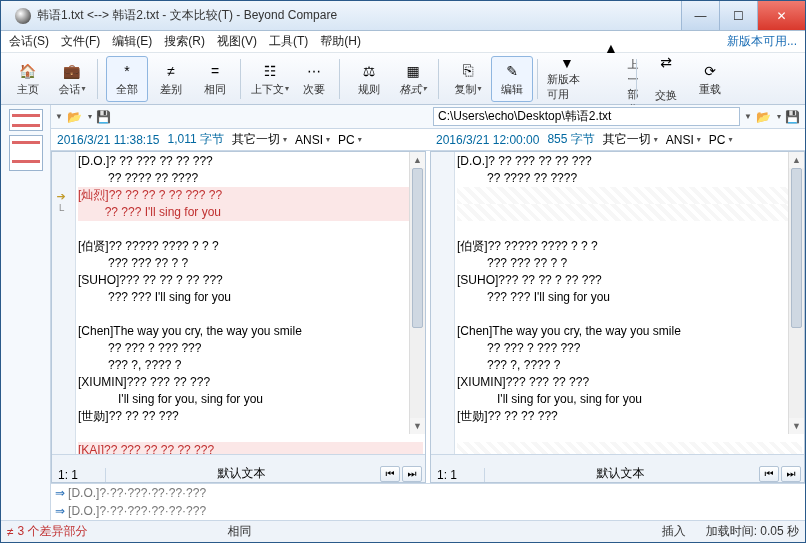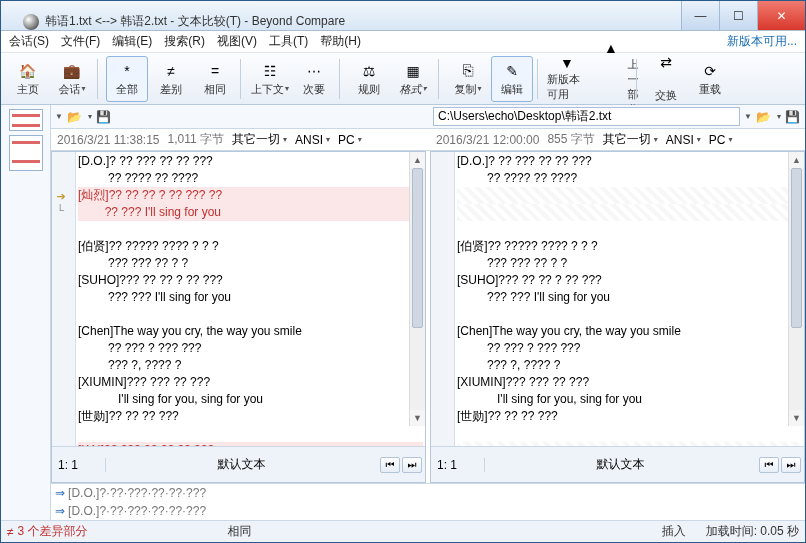--- a/index.html
+++ b/index.html
@@ -1,18 +1,18 @@
 <!DOCTYPE html>
 <html><head>
 <meta charset="utf-8">
 <style>
 *{box-sizing:border-box;margin:0;padding:0;font-family:"Microsoft YaHei",Tahoma,sans-serif;font-size:12px}
 body{background:#fff;overflow:hidden}
 .window{width:806px;height:543px;border:1px solid #2a5a8a;display:flex;flex-direction:column;background:#fff}
-.titlebar{height:30px;background:linear-gradient(#f0f6fc,#d8e6f5);display:flex;align-items:flex-end;padding-left:22px;border-bottom:1px solid #a8bed4}
+.titlebar{height:30px;background:linear-gradient(#f0f6fc,#d8e6f5);display:flex;align-items:center;padding-left:14px;border-bottom:1px solid #a8bed4}
 .titlebar .appicon{width:16px;height:16px;border-radius:50%;background:radial-gradient(circle at 35% 35%,#fff,#888 55%,#222 100%);margin-right:6px}
 .titlebar .title{flex:1;color:#333}
 .winbtns{display:flex;height:100%}
 .winbtn{width:38px;display:flex;align-items:center;justify-content:center;color:#333}
 .winbtn.min,.winbtn.max{background:linear-gradient(#e9f1fb,#c5d9ef);border-left:1px solid #9fb9d6}
 .winbtn.close{width:48px;background:linear-gradient(#f07a6f,#d9382c);color:#fff;border-left:1px solid #9fb9d6}
 .menubar{height:22px;background:#fff;display:flex;align-items:center;padding:0 8px;gap:12px;border-bottom:1px solid #dfe6ec}
 .menubar .mitem{color:#222}
 .menubar .right{margin-left:auto;color:#1a6db5}
 .toolbar{height:52px;background:linear-gradient(#fcfdff,#e9eff7);border-bottom:1px solid #b7c8da;display:flex;align-items:center;padding:0 6px;gap:2px}
@@ -24,33 +24,33 @@
 .dropico{font-size:8px;margin-left:1px;color:#555}
 .pathrow{height:24px;display:flex;background:#f5f9fd;border-bottom:1px solid #c9d7e6}
 .thumbcol{width:50px;display:flex;flex-direction:column;align-items:center;border-right:1px solid #c9d7e6;background:#f5f9fd}
 .workarea{display:flex;flex:1;min-height:0}
 .panes{flex:1;display:flex;flex-direction:column;min-width:0}
 .pathbar{flex:1;display:flex;align-items:center;gap:3px;padding:0 3px}
 .pathinput{flex:1;height:19px;border:1px solid #a9c0d8;background:#fff;padding:0 4px}
 .iconbtn{width:18px;height:18px;display:flex;align-items:center;justify-content:center;border:1px solid transparent;border-radius:2px}
 .inforow{height:22px;display:flex;border-bottom:1px solid #c9d7e6}
 .infobar{flex:1;display:flex;align-items:center;gap:8px;padding:0 6px;background:#fff}
-.infobar .seg{color:#737373}
+.infobar .seg{color:#0369a1}
 .dd{display:flex;align-items:center;gap:2px}
 .splitpanes{flex:1;display:flex;min-height:0}
 .pane{flex:1;display:flex;flex-direction:column;border:1px solid #b7c8da;min-width:0;position:relative;background:#fff}
 .pane+.pane{margin-left:4px}
 .gutter{width:24px;background:#f1f5fa;border-right:1px solid #d6e0ea;display:flex;flex-direction:column;align-items:center;padding-top:24px;gap:4px}
 .gutter .ar{width:14px;height:10px;font-size:11px;color:#c29b2b}
 .textarea{flex:1;font-family:"Courier New",monospace;font-size:12px;line-height:17px;overflow:hidden;white-space:pre;padding:1px 2px;position:relative}
 .ln{height:17px}
 .ln.diff{background:#fbe7e7;color:#c03030}
 .ln.diffr{background:repeating-linear-gradient(45deg,#f7f7f7 0 4px,#fff 4px 8px)}
 .ln.normal{color:#000}
-.panefoot{height:36px;background:#eef3f9;border-top:1px solid #c9d7e6;display:flex;align-items:center}
+.panefoot{height:28px;background:#eef3f9;border-top:1px solid #c9d7e6;display:flex;align-items:flex-end}
 .panefoot .pos{width:54px;padding-left:6px;border-right:1px solid #c9d7e6}
 .panefoot .mode{flex:1;text-align:center}
 .panefoot .navs{display:flex;gap:2px;padding:0 3px}
 .nbtn{width:20px;height:16px;border:1px solid #b3c4d6;border-radius:2px;background:linear-gradient(#fff,#e7eef6);display:flex;align-items:center;justify-content:center;font-size:10px}
 .bottomlines{border-top:1px solid #c9d7e6}
 .bline{height:18px;display:flex;align-items:center;background:#fff;font-family:"Courier New",monospace;padding-left:4px;color:#777}
 .bline .tag{color:#2a70b8;margin-right:3px}
 .statusbar{height:22px;background:#eef3f9;border-top:1px solid #c9d7e6;display:flex;align-items:center;padding:0 6px;gap:20px}
 .statusbar .s1{color:#c03030;display:flex;align-items:center;gap:4px}
 .statusbar .sseg{color:#333}

